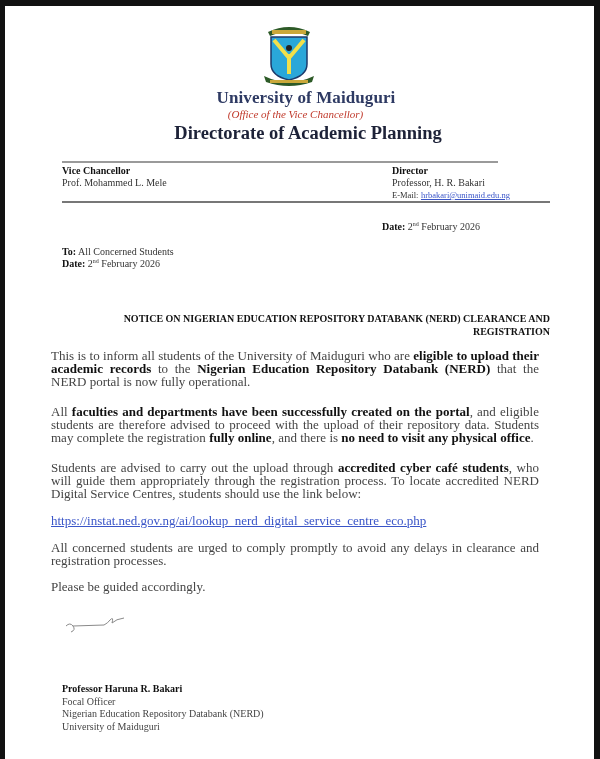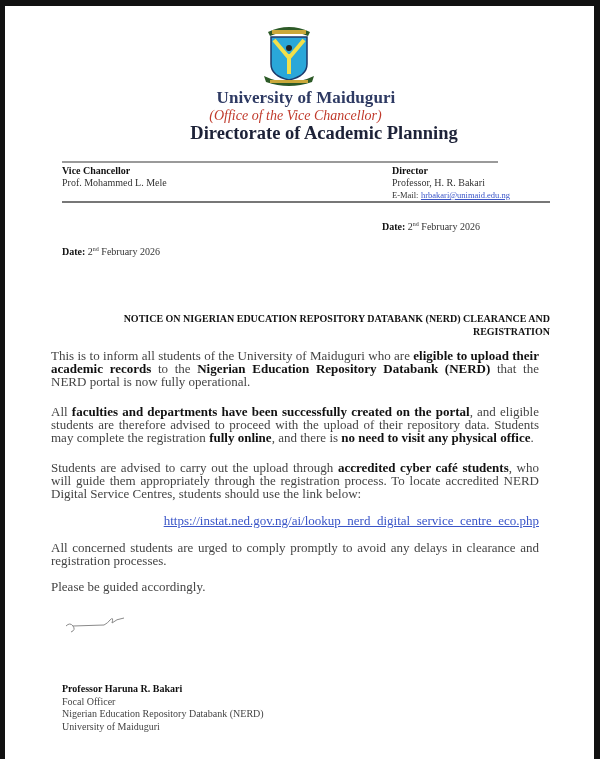--- a/index.html
+++ b/index.html
@@ -14,28 +14,28 @@
       background: #ffffff;
     }
     .crest { position: absolute; left: 260px; top: 24px; width: 58px; height: 62px; }
     .uni-name {
       position: absolute; left: 0; width: 600px; top: 88px; text-align: center;
       font-weight: bold; font-size: 17px; color: #2e3a63; letter-spacing: 0.1px;
     }
     .uni-name span { position: relative; left: 6px; }
     .office {
       position: absolute; left: 0; width: 567px; top: 108px; text-align: center;
-      font-style: italic; font-size: 14px; color: #c0392b;
+      font-style: italic; font-size: 11px; color: #c0392b;
     }
     .office span { position: relative; left: 12px; }
     .directorate {
       position: absolute; left: 0; width: 600px; top: 123px; text-align: center;
       font-weight: bold; font-size: 18.5px; color: #1d2238;
     }
-    .directorate span { position: relative; left: 24px; margin-top: 32px; }
+    .directorate span { position: relative; left: 8px; margin-top: 32px; }
     .rule-top { position: absolute; left: 62px; top: 161px; width: 436px; height: 2px; background: #9a9a9a; }
     .rule-bottom { position: absolute; left: 62px; top: 201px; width: 488px; height: 2px; background: #777; }
     .hdr-block { position: absolute; font-size: 10px; line-height: 12px; color: #333; }
     .hdr-block .role { font-weight: bold; color: #111; }
     .left-hdr { left: 62px; top: 165px; }
     .right-hdr { left: 392px; top: 165px; }
     .email-label { font-size: 8.5px; }
     .email-link { color: #3a55c8; text-decoration: underline; font-size: 8.5px; }
     .date-top { position: absolute; left: 382px; top: 221px; font-size: 10px; color: #333; }
     .b { font-weight: bold; color: #111; }
@@ -45,21 +45,21 @@
       position: absolute; left: 62px; width: 488px; top: 312px; text-align: right;
       font-weight: bold; font-size: 10px; line-height: 13px; color: #111;
     }
     .para {
       position: absolute; left: 51px; width: 488px; font-size: 13px; line-height: 13px;
       text-align: justify; color: #444;
     }
     .p1 { top: 349px; }
     .p2 { top: 405px; }
     .p3 { top: 461px; }
-    .link { top: 514px; color: #3a55c8; text-decoration: underline; text-align: right; }
+    .link { top: 514px; color: #3a55c8; text-decoration: underline; text-align: left; }
     .p4 { top: 541px; }
     .p5 { top: 580px; }
     .sig { position: absolute; left: 64px; top: 610px; width: 70px; height: 28px; }
     .signatory { position: absolute; left: 62px; top: 658px; font-size: 10px; line-height: 12.5px; color: #444; margin-top: 25px; }
     .signatory .name { font-weight: bold; color: #111; }
   </style>
 </head>
 <body>
 
 <div class="page"></div>
@@ -92,20 +92,21 @@
   <div><span class="email-label">E-Mail:</span> <a class="email-link">hrbakari@unimaid.edu.ng</a></div>
 </div>
 
 <div class="rule-bottom"></div>
 
 <div class="date-top">
   <span class="b">Date:</span> <span>2</span><sup>nd</sup><span> February 2026</span>
 </div>
 
 <div class="memo">
+  <div><span class="b">To:</span><span> All Concerned Students</span></div>
   <div><span class="b">Date:</span><span> 2</span><sup>nd</sup><span> February 2026</span></div>
 </div>
 
 <div class="title">NOTICE ON NIGERIAN EDUCATION REPOSITORY DATABANK (NERD) CLEARANCE AND REGISTRATION</div>
 
 <div class="para p1">
   <span>This is to inform all students of the University of Maiduguri who are </span><span class="b">eligible to upload their academic records</span><span> to the </span><span class="b">Nigerian Education Repository Databank (NERD)</span><span> that the NERD portal is now fully operational.</span>
 </div>
 
 <div class="para p2">

